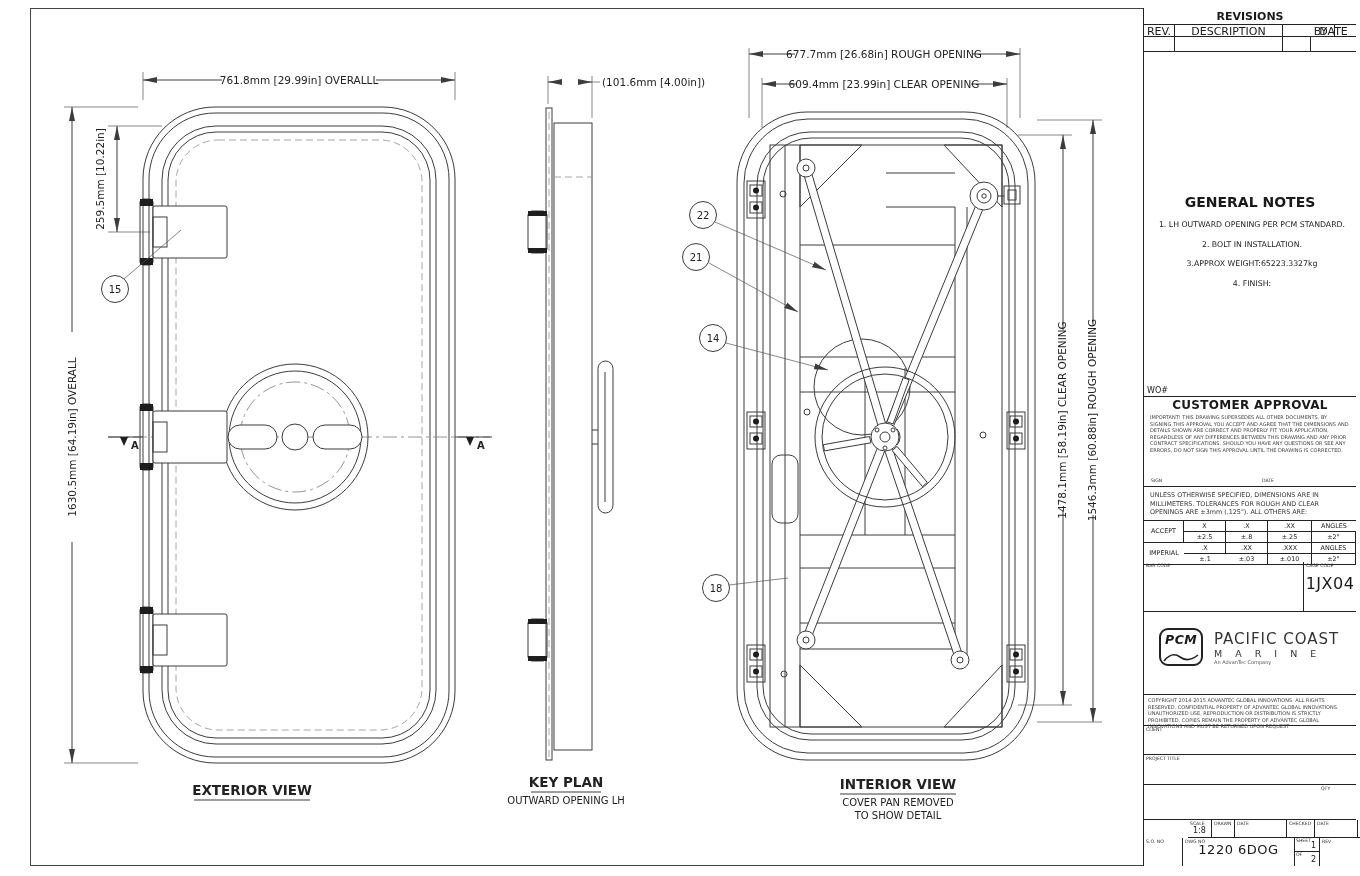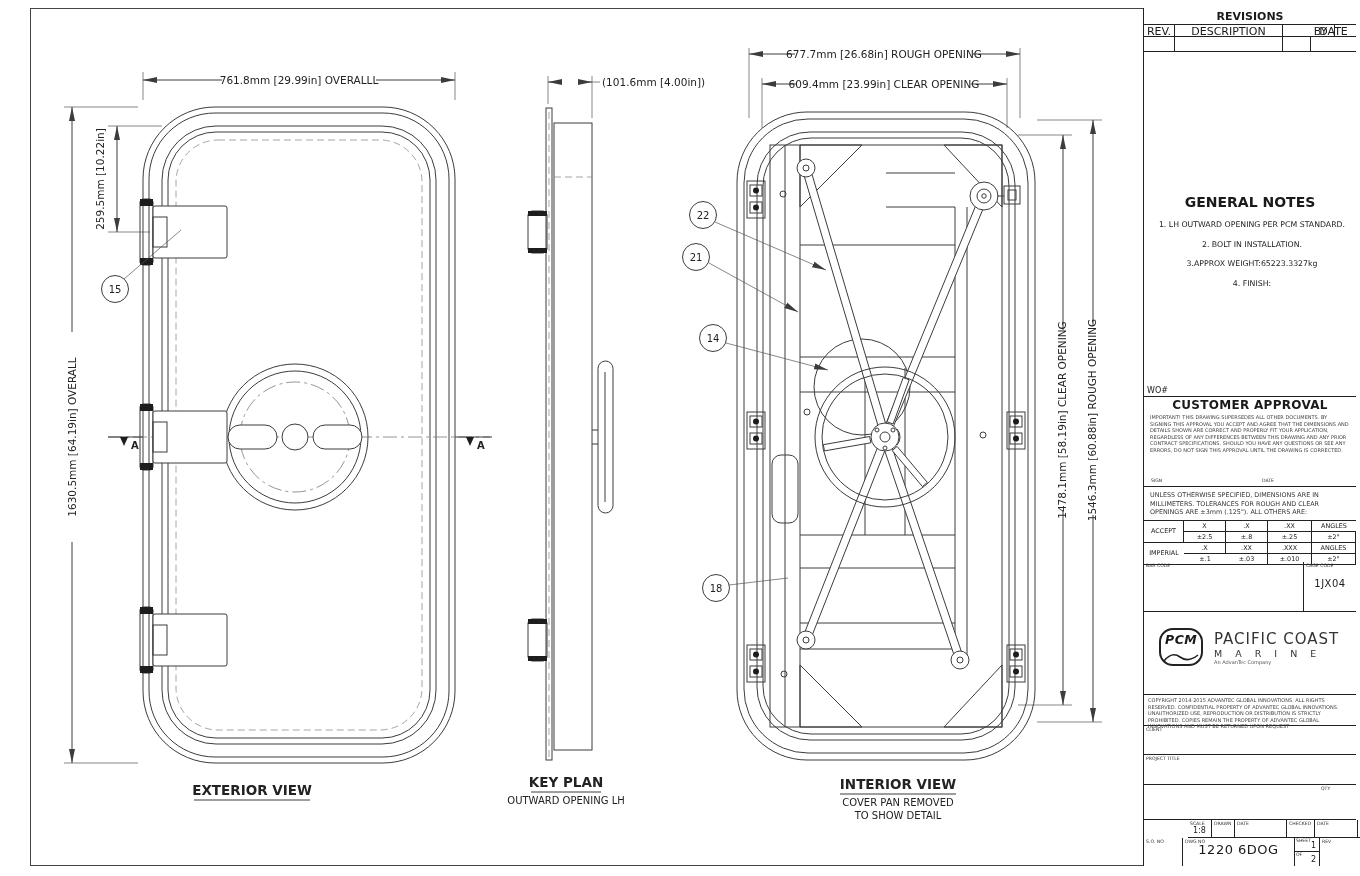--- a/index.html
+++ b/index.html
@@ -34,25 +34,25 @@
   .wo{font-size:8px;}
   .ca-title{font-size:12px;font-weight:bold;letter-spacing:.3px;}
   .fine{font-size:5px;line-height:1.3;color:#444;text-align:left;}
   .tolnote{font-size:6.4px;line-height:1.35;color:#333;}
   .tol{font-size:6.4px;}
   .tol-grid{display:grid;grid-template-columns:40px 42px 42px 44px 44px;border-top:1.1px solid #222;}
   .tol-grid>div{border-right:1.1px solid #222;border-bottom:1.1px solid #222;display:flex;align-items:center;justify-content:center;height:10px;}
   .tol-grid>div:nth-child(5n){border-right:none;}
   .lbl-span{grid-row:span 2;height:auto !important;}
   .code-lbl{font-size:4.6px;color:#333;}
-  .cage-val{font-size:10px;letter-spacing:.5px;text-align:right;}
+  .cage-val{font-size:16px;letter-spacing:.5px;text-align:right;}
   .brandname{font-size:15px;letter-spacing:1px;color:#333;}
   .marine{font-size:9.5px;letter-spacing:5px;color:#333;}
   .tagline{font-size:5px;color:#555;}
-  .logo-box{width:44px;height:38px;border:2.2px solid #222;border-radius:14px;position:relative;}
+  .logo-box{width:44px;height:38px;border:2.2px solid #222;border-radius:9px;position:relative;}
   .logo-pcm{font-size:12.5px;font-weight:bold;font-style:italic;position:absolute;left:4px;top:2px;letter-spacing:.5px;}
   .dwg-title{font-size:12px;line-height:1.15;text-align:center;}
   .val-md{font-size:8px;}
   .val-lg{font-size:13px;letter-spacing:.5px;}
   .size-b{font-size:12px;}
 </style>
 </head>
 <body>
 
 <div id="sheet">

